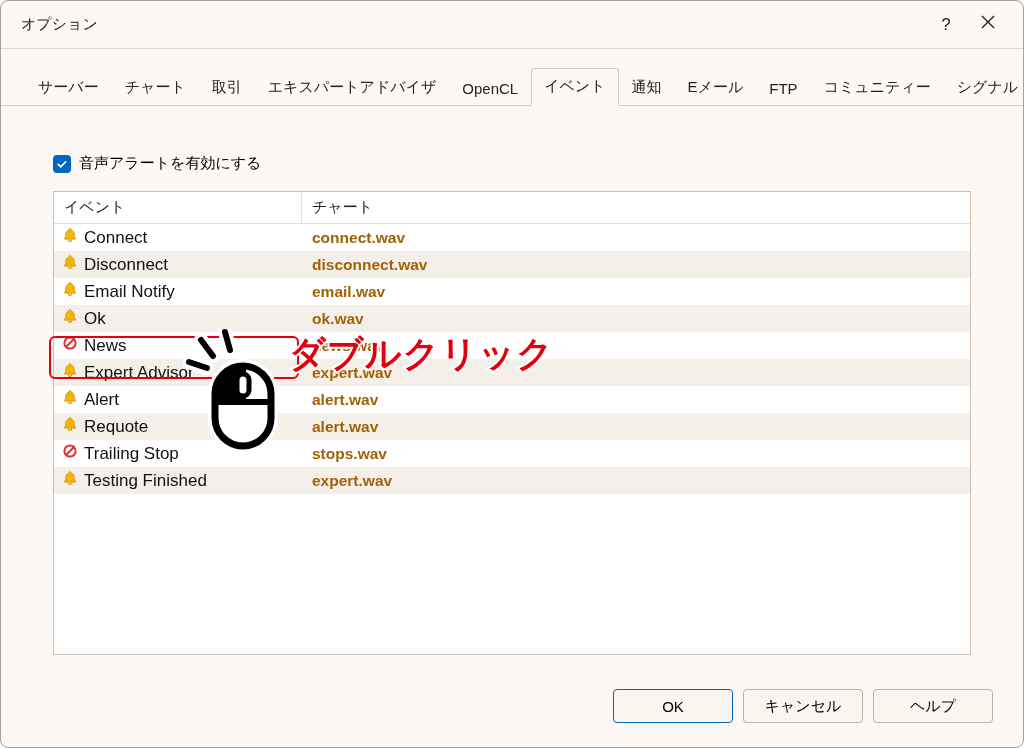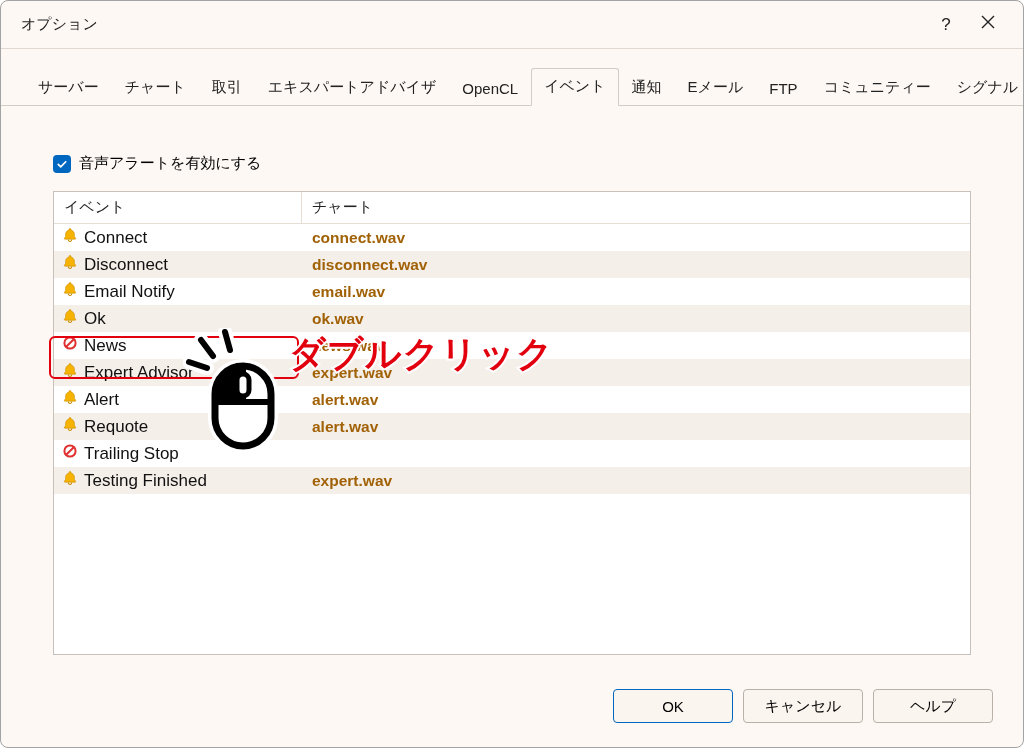--- a/index.html
+++ b/index.html
@@ -202,20 +202,21 @@
             <div class="cell-action">alert.wav</div>
           </div>
           <div class="row" id="row-9">
             <div class="cell-event">
               <span><svg class="forbid-icon" viewBox="0 0 16 16">
                   <circle cx="8" cy="8" r="5.6" fill="none" stroke="#e03030" stroke-width="2"></circle>
                   <line x1="4.2" y1="11.8" x2="11.8" y2="4.2" stroke="#e03030" stroke-width="2"></line>
                 </svg></span>
               <span>Trailing Stop</span>
             </div>
+            <div class="cell-action">stops.wav</div>
           </div>
           <div class="row" id="row-10">
             <div class="cell-event">
               <span><svg class="bell-icon" viewBox="0 0 16 16">
                   <path d="M8 1.5c.6 0 1 .4 1 1v.6c2 .4 3.4 2.1 3.4 4.2v2.2l1.2 1.7c.3.4 0 1-.5 1H2.9c-.5 0-.8-.6-.5-1l1.2-1.7V7.3c0-2.1 1.4-3.8 3.4-4.2v-.6c0-.6.4-1 1-1z" fill="#f6b300" stroke="#c88c00" stroke-width=".6"></path>
                   <path d="M6.4 13.2c.2.8.9 1.3 1.6 1.3s1.4-.5 1.6-1.3" fill="none" stroke="#c88c00" stroke-width="1.2" stroke-linecap="round"></path>
                 </svg></span>
               <span>Testing Finished</span>
             </div>
             <div class="cell-action">expert.wav</div>

